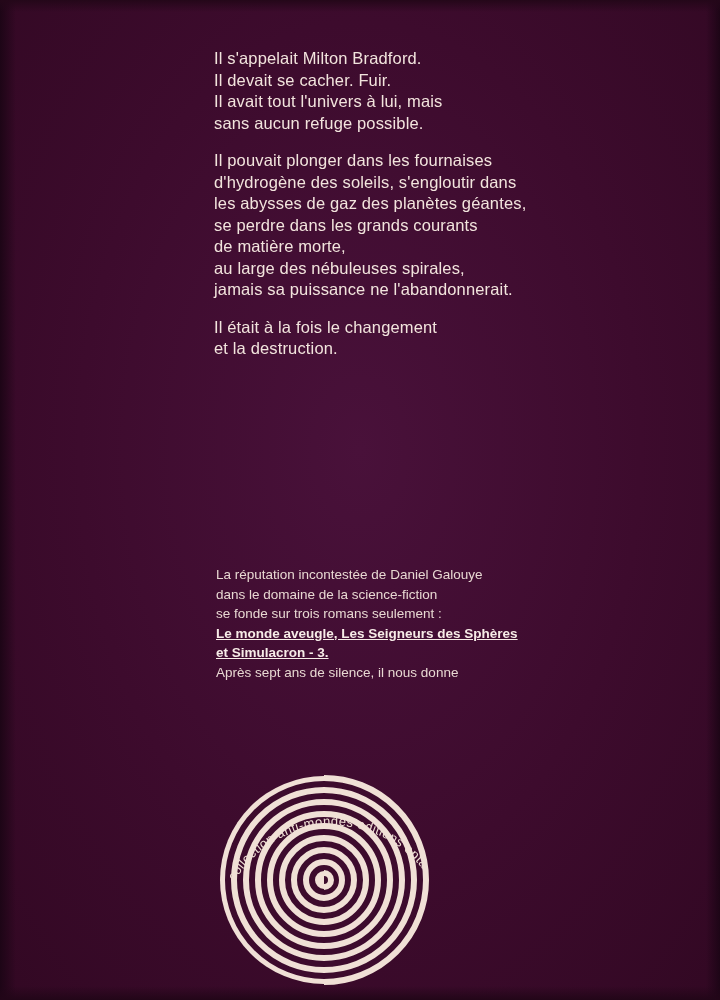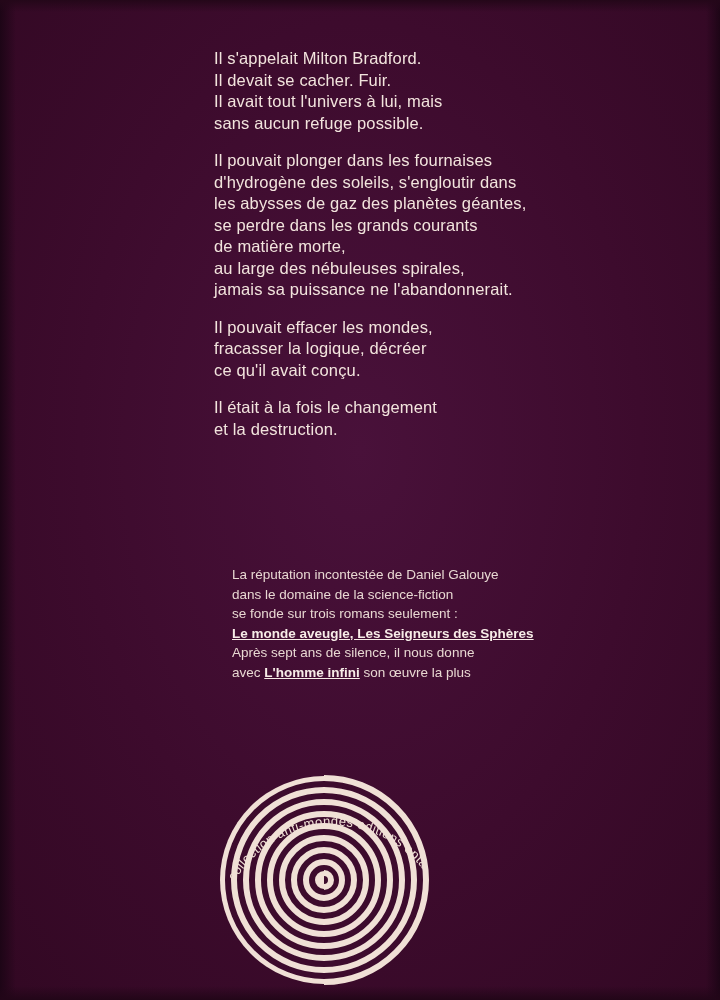--- a/index.html
+++ b/index.html
@@ -64,21 +64,20 @@
   .blurb p:last-child { margin-bottom: 16px; }
 
   .notice {
     position: absolute;
     left: 216px;
     top: 565px;
     width: 440px;
     color: #e8d8d2;
     font-size: 13.5px;
     line-height: 19.5px;
-    margin-left: 16px;
   }
   .notice p { margin: 0; white-space: pre-line; }
   .notice .bold { font-weight: bold; color: #f7ece7; text-decoration: underline; }
 
   
   .emblem {
     position: absolute;
     left: 214px;
     top: 770px;
     width: 220px;
@@ -110,34 +109,31 @@
 Il devait se cacher. Fuir.
 Il avait tout l'univers à lui, mais
 sans aucun refuge possible.</p>
     <p>Il pouvait plonger dans les fournaises
 d'hydrogène des soleils, s'engloutir dans
 les abysses de gaz des planètes géantes,
 se perdre dans les grands courants
 de matière morte,
 au large des nébuleuses spirales,
 jamais sa puissance ne l'abandonnerait.</p>
-    <p>Il pouvait effacer les mondes,
-fracasser la logique, décréer
-ce qu'il avait conçu.</p>
     <p>Il était à la fois le changement
 et la destruction.</p>
   </div>
 
   <div class="notice">
     <p>La réputation incontestée de Daniel Galouye</p>
     <p>dans le domaine de la science-fiction</p>
     <p>se fonde sur trois romans seulement :</p>
     <p class="bold">Le monde aveugle, Les Seigneurs des Sphères</p>
+    <p class="bold">et Simulacron - 3.</p>
     <p>Après sept ans de silence, il nous donne</p>
-    <p><span>avec </span><span class="bold">L'homme infini</span><span> son œuvre la plus</span></p>
   </div>
 
   <div class="emblem">
     <svg width="220" height="220" viewBox="0 0 220 220" xmlns="http://www.w3.org/2000/svg">
       <defs>
         <clipPath id="leftHalf">
           <rect x="0" y="0" width="110" height="220"></rect>
         </clipPath>
         <clipPath id="rightHalf">
           <rect x="110" y="0" width="110" height="220"></rect>

